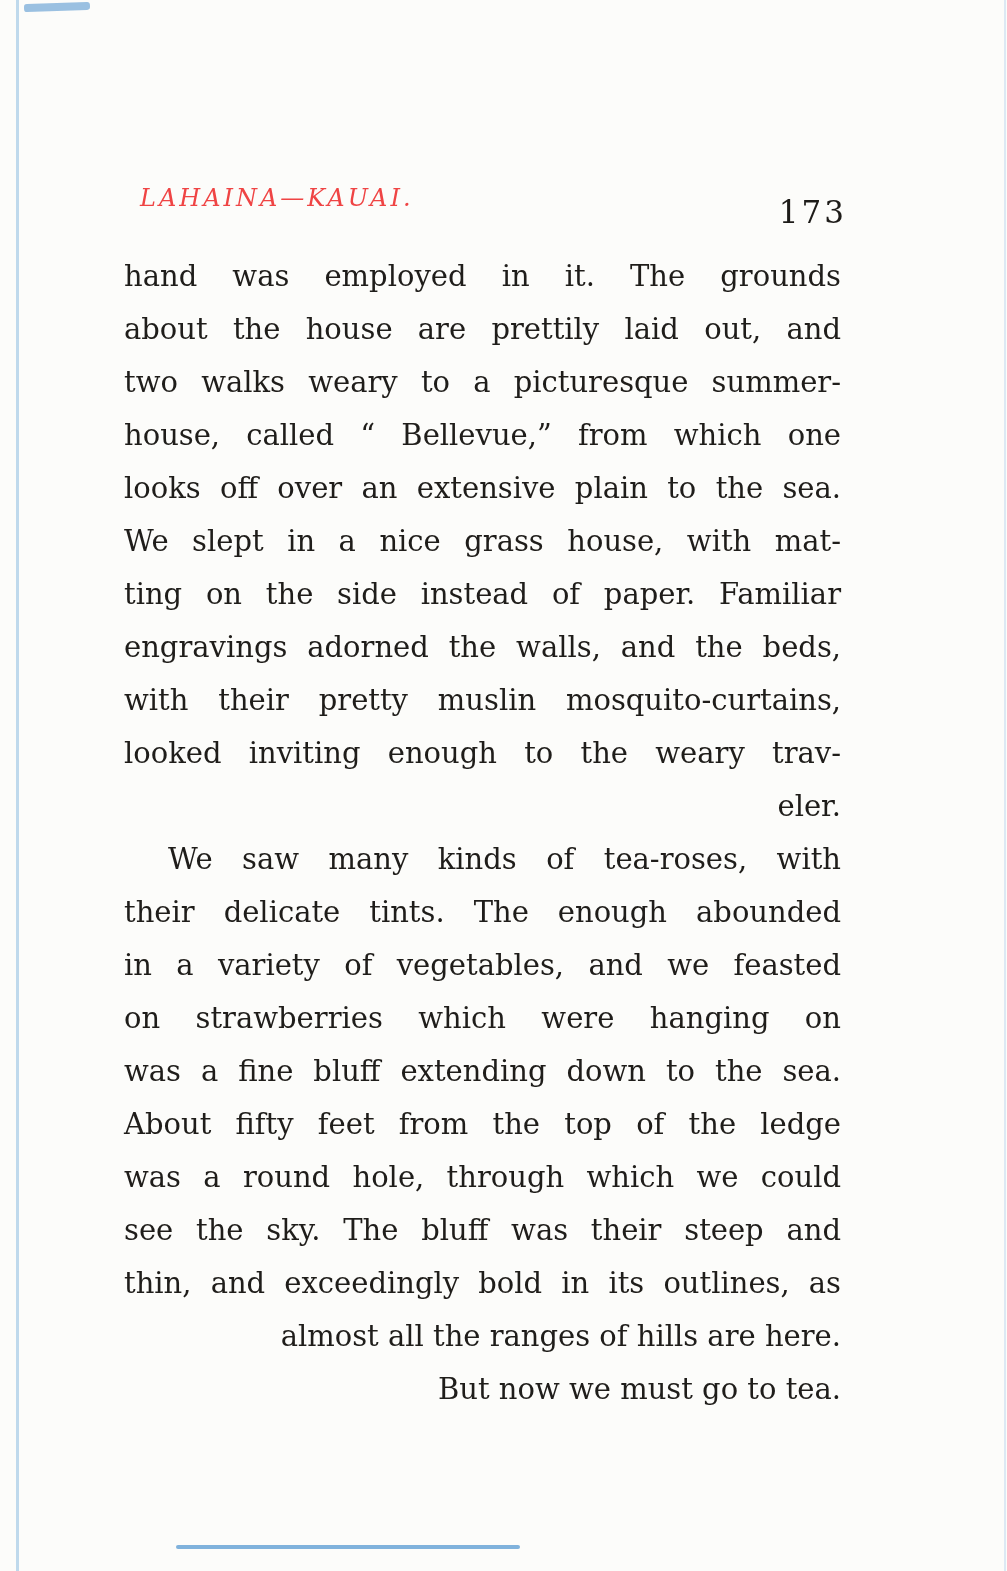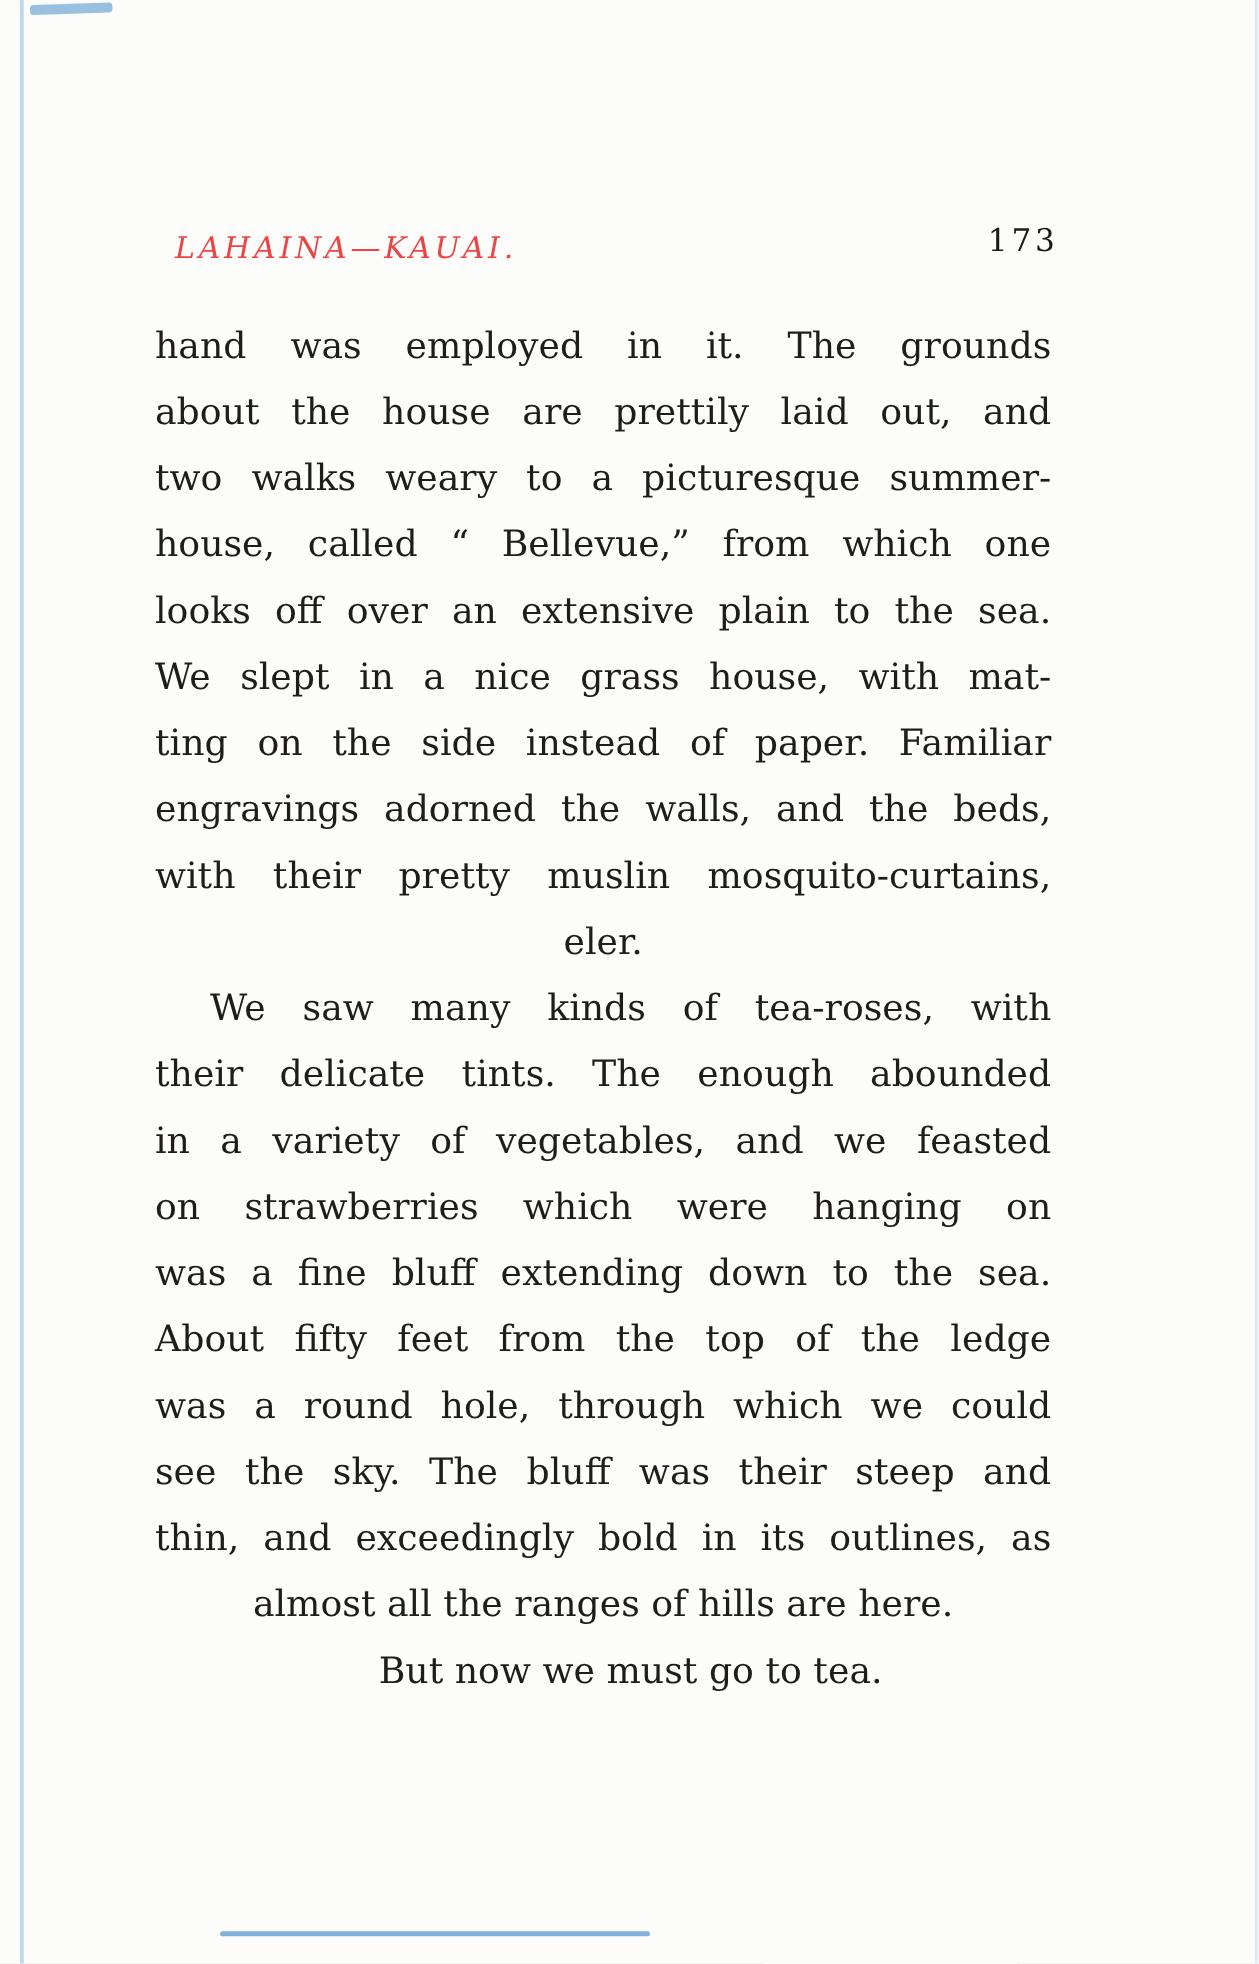--- a/index.html
+++ b/index.html
@@ -62,38 +62,38 @@
     text-align: left;
     font-style: italic;
     font-size: 24px;
     letter-spacing: 3px;
     color: #ef4444;
     top: 6px;
   }
   .page-number {
     position: absolute;
     right: 10px;
-    top: 0;
-    font-size: 25px;
+    top: 16px;
+    font-size: 31px;
     letter-spacing: 3px;
     color: #1d1b18;
   }
   
   .page-text {
     position: absolute;
     left: 124px; top: 250px;
     width: 717px;
     font-size: 29px;
     color: #1f1d1a;
   }
   .line {
     height: 53px;
     line-height: 53px;
     white-space: nowrap;
-    text-align: center;
+    text-align: right;
   }
   .line.just {
     white-space: normal;
     text-align: justify;
     text-align-last: justify;
   }
   .line.indent {
     padding-left: 44px;
   }
 </style>
@@ -115,20 +115,21 @@
   <div class="page-text">
       <div class="line just">hand was employed in it.  The grounds</div>
       <div class="line just">about the house are prettily laid out, and</div>
       <div class="line just">two walks weary to a picturesque summer-</div>
       <div class="line just">house, called “ Bellevue,” from which one</div>
       <div class="line just">looks off over an extensive plain to the sea.</div>
       <div class="line just">We slept in a nice grass house, with mat-</div>
       <div class="line just">ting on the side instead of paper.  Familiar</div>
       <div class="line just">engravings adorned the walls, and the beds,</div>
       <div class="line just">with their pretty muslin mosquito-curtains,</div>
+      <div class="line just">looked inviting enough to the weary trav-</div>
       <div class="line">eler.</div>
       <div class="line indent just">We saw many kinds of tea-roses, with</div>
       <div class="line just">their delicate tints.  The enough abounded</div>
       <div class="line just">in a variety of vegetables, and we feasted</div>
       <div class="line just">on strawberries which were hanging on</div>
       <div class="line just">was a fine bluff extending down to the sea.</div>
       <div class="line just">About fifty feet from the top of the ledge</div>
       <div class="line just">was a round hole, through which we could</div>
       <div class="line just">see the sky.  The bluff was their steep and</div>
       <div class="line just">thin, and exceedingly bold in its outlines, as</div>

